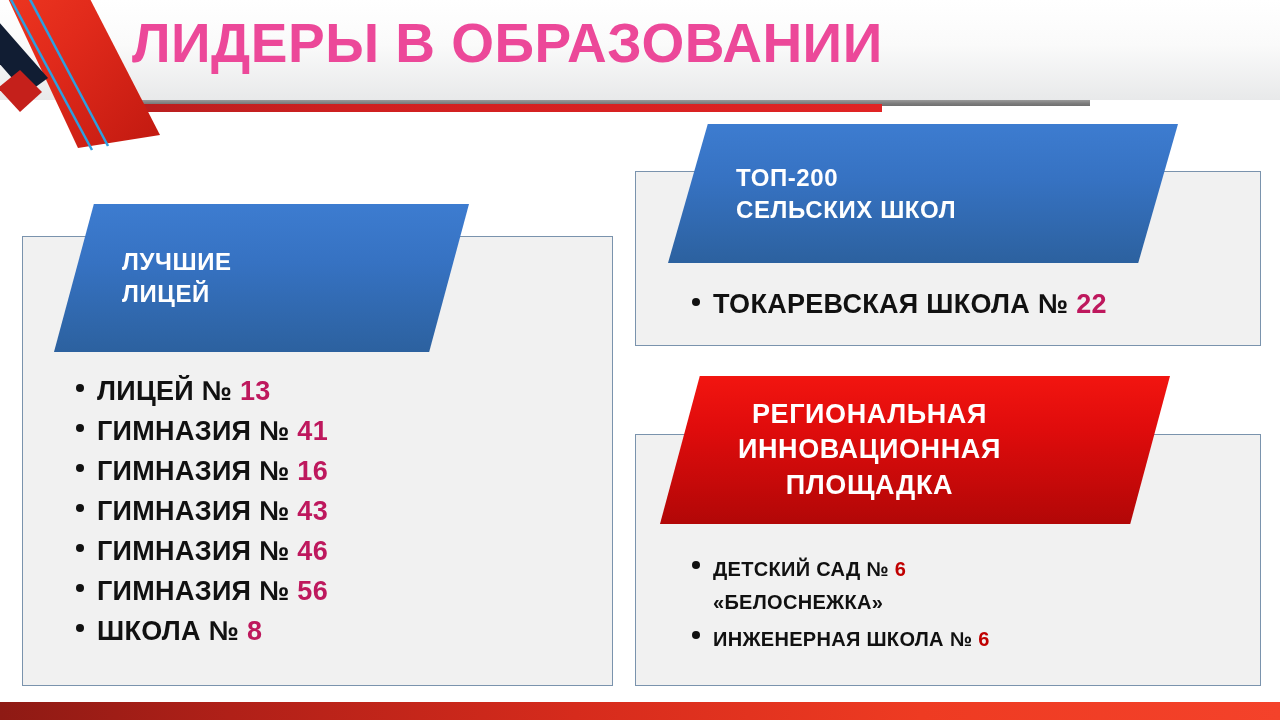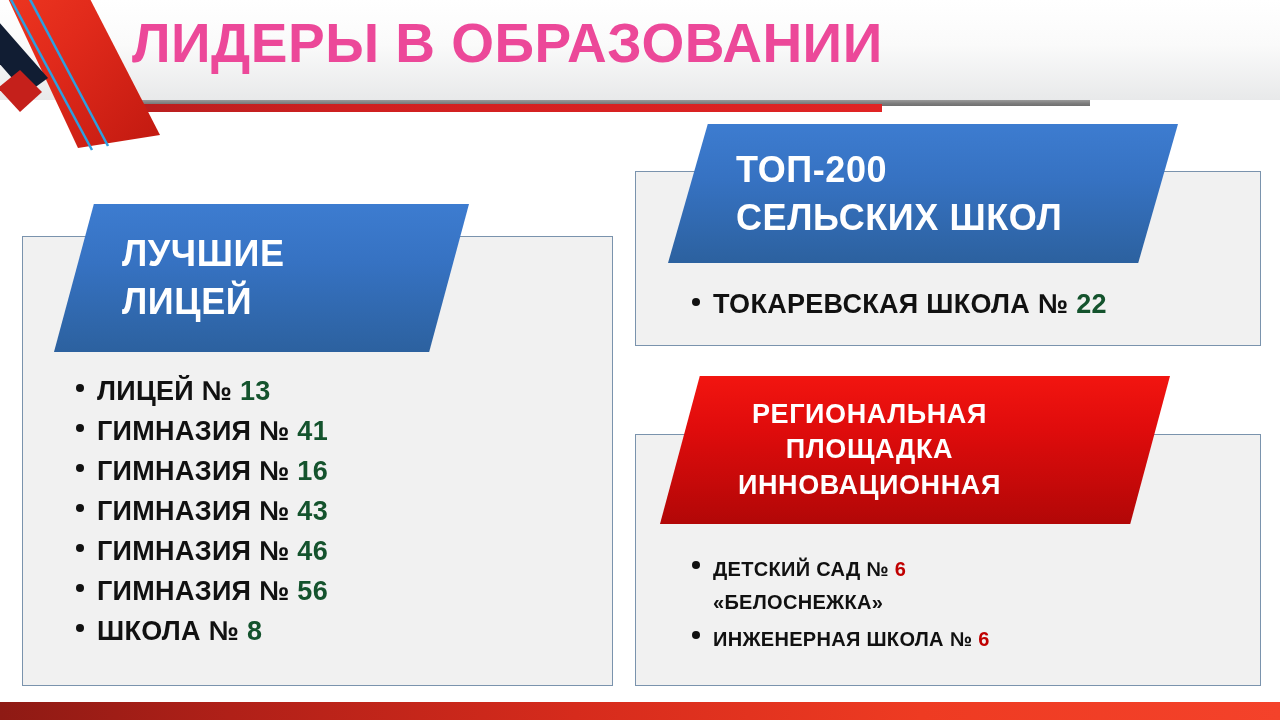--- a/index.html
+++ b/index.html
@@ -100,21 +100,21 @@
   #banner-top200 {
     left: 668px; top: 124px; width: 510px; height: 139px;
     clip-path: polygon(7.8% 0, 100% 0, 92.2% 100%, 0 100%);
     padding-left: 68px;
   }
   #banner-rip {
     left: 660px; top: 376px; width: 510px; height: 148px;
     clip-path: polygon(7.8% 0, 100% 0, 92.2% 100%, 0 100%);
     padding-left: 78px;
   }
-  .banner-text { font-size: 36px; line-height: 1.33; letter-spacing: 0.6px; }
+  .banner-text { font-size: 24px; line-height: 1.33; letter-spacing: 0.6px; }
   #banner-rip .banner-text { font-size: 27px; line-height: 1.3; text-align: center; }
 
   
   .bullet-list {
     position: absolute;
     margin: 0;
     padding: 0;
     list-style: none;
   }
   .bullet-list li {
@@ -135,21 +135,21 @@
     background: #111111;
   }
   #list-best { left: 72px; top: 371px; font-size: 27px; }
   #list-best li { line-height: 40px; }
   #list-rural { left: 688px; top: 285px; font-size: 27px; }
   #list-rural li { line-height: 38px; }
   #list-rip { left: 688px; top: 553px; font-size: 20px; }
   #list-rip li { line-height: 33px; margin-bottom: 4px; }
   #list-rip li::before { top: 0.4em; }
 
-  .num-blue { color: #14532d; }
+  .num-blue { color: #be185d; }
   .num-red  { color: #c00000; }
 </style>
 </head>
 <body>
 
 <div class="title-band"></div>
 <div class="page-title">ЛИДЕРЫ В ОБРАЗОВАНИИ</div>
 <div class="rule-red-tip"></div>
 <div class="rule-gray"></div>
 <div class="rule-red"></div>
@@ -196,22 +196,22 @@
   </div>
 </div>
 <ul class="bullet-list" id="list-rural">
   <li><span>ТОКАРЕВСКАЯ ШКОЛА № </span><span class="num-blue">22</span></li>
 </ul>
 
 <div class="panel" id="panel-bot-r"></div>
 <div class="banner banner-red" id="banner-rip">
   <div class="banner-text">
     <div>РЕГИОНАЛЬНАЯ</div>
+    <div>ИННОВАЦИОННАЯ</div>
     <div>ПЛОЩАДКА</div>
-    <div>ИННОВАЦИОННАЯ</div>
   </div>
 </div>
 <ul class="bullet-list" id="list-rip">
   <li><span>ДЕТСКИЙ САД № </span><span class="num-red">6</span><span>
 «БЕЛОСНЕЖКА»</span></li>
   <li><span>ИНЖЕНЕРНАЯ ШКОЛА № </span><span class="num-red">6</span><span></span></li>
 </ul>
 
 <div class="bottom-bar"></div>
 

